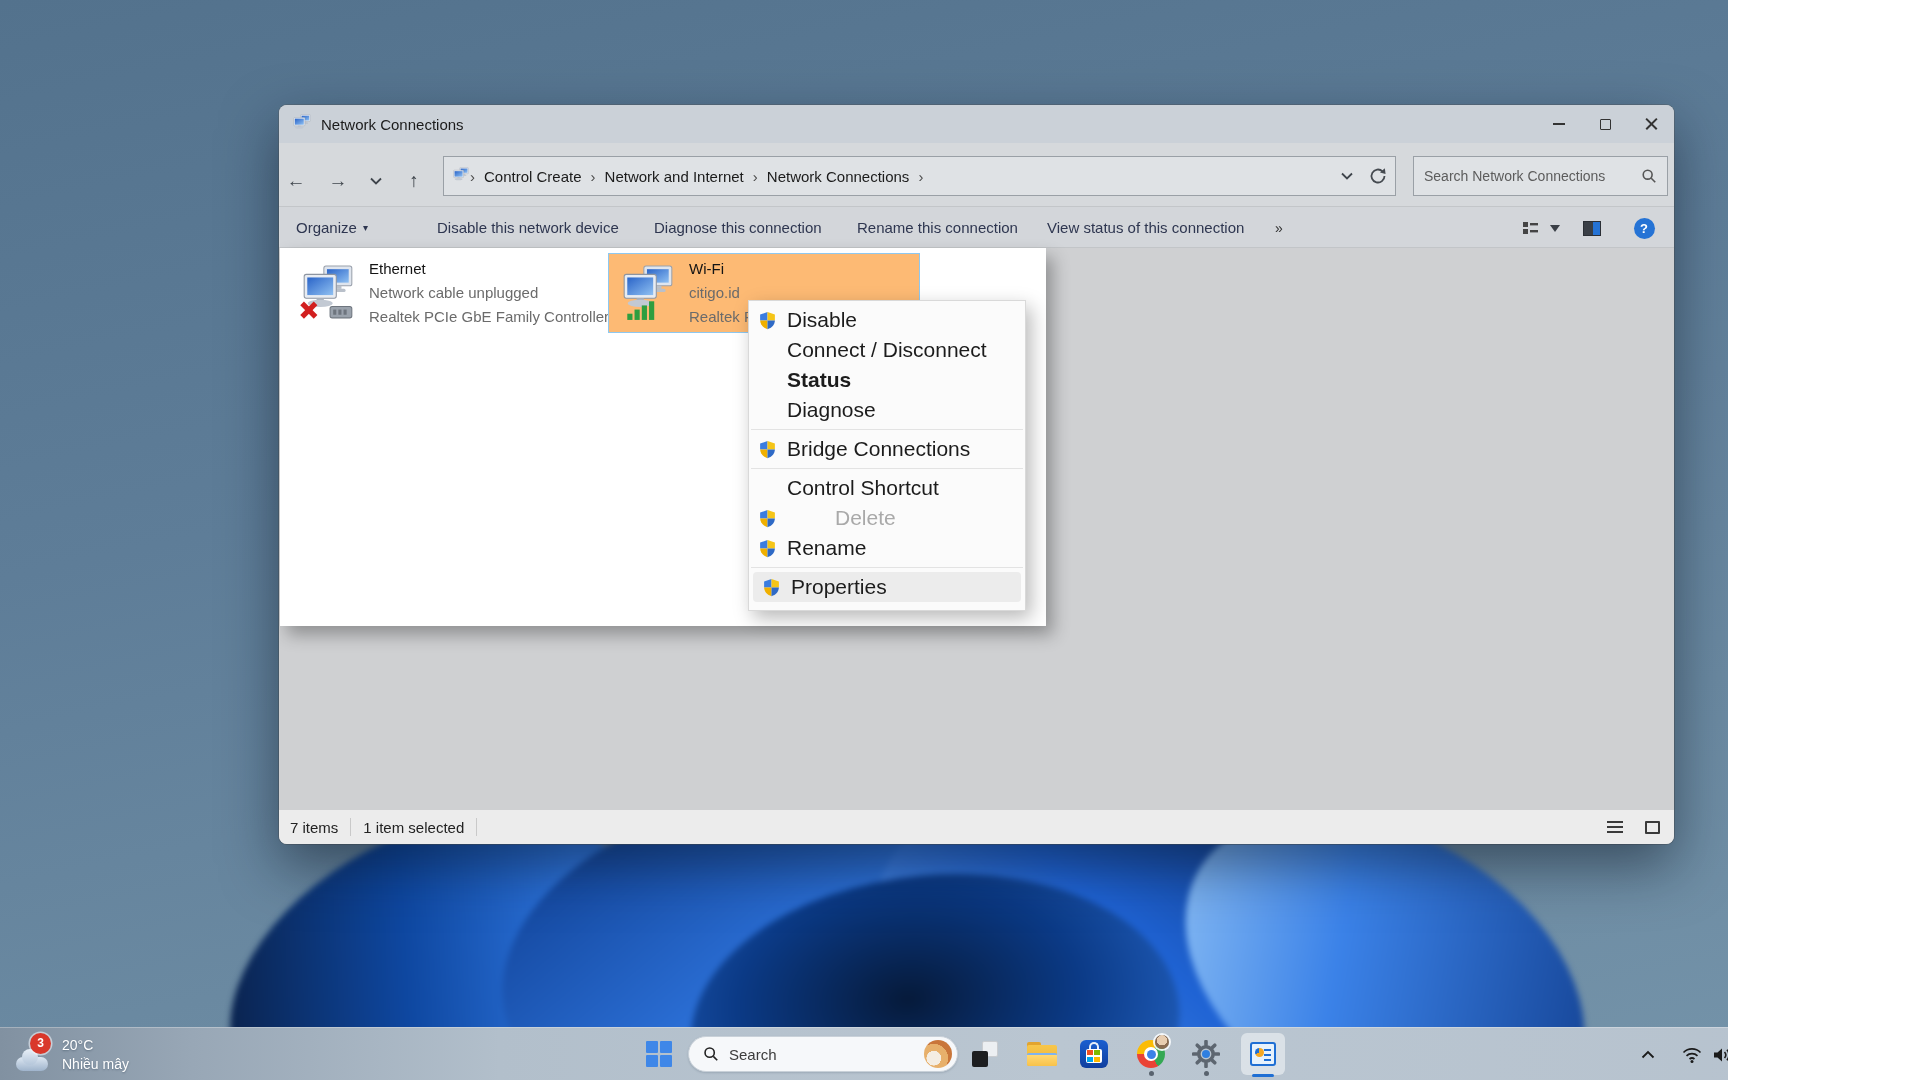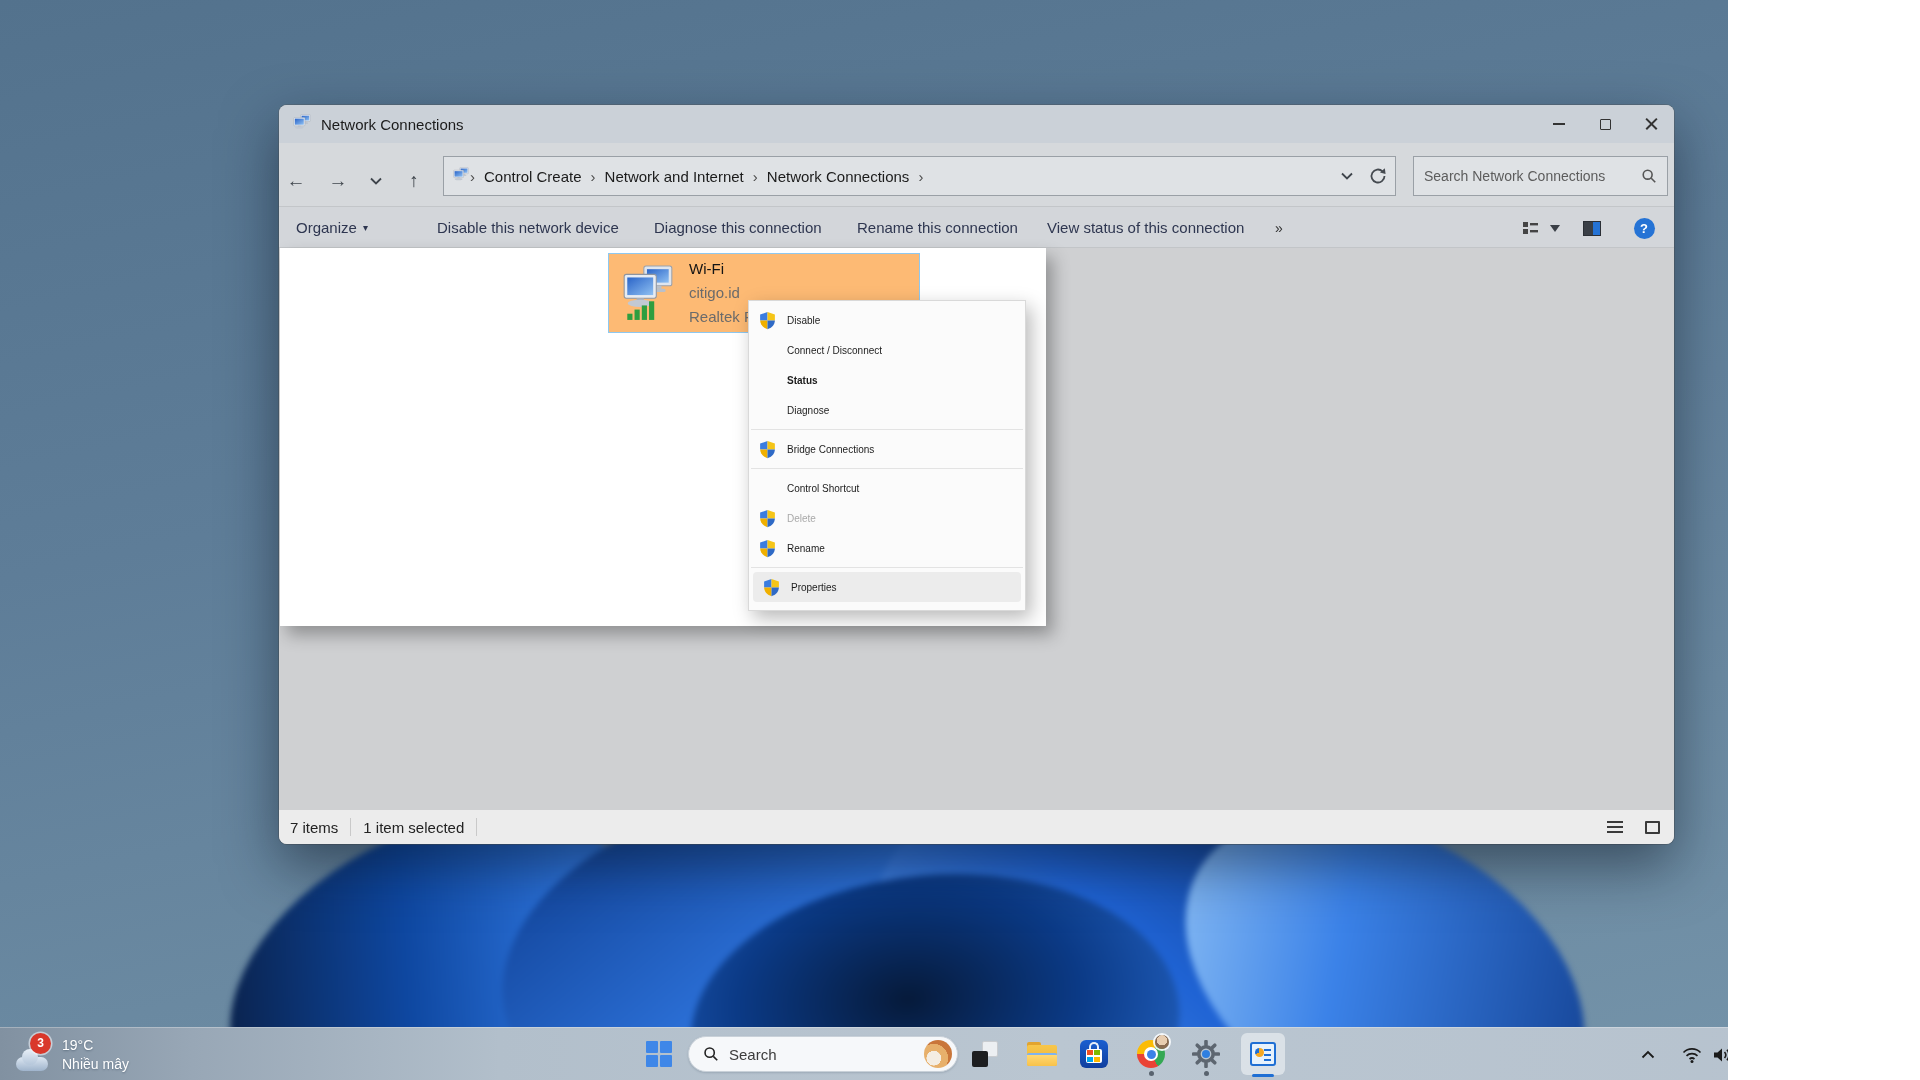--- a/index.html
+++ b/index.html
@@ -71,24 +71,24 @@
   .tile { position:absolute; top:5px; width:312px; height:80px; display:flex; align-items:center; }
   .tile-eth { left:10px; } .tile-wifi { left:329px; }
   .tile.selected { background:#fdba74; border:1px solid #8ec8f0; }
   .ticon { width:58px; height:58px; margin-left:10px; flex:none; }
   .ttext { margin-left:12px; font-size:15px; line-height:24px; white-space:nowrap; }
   .t1 { color:#141414; } .t2,.t3 { color:#6b6b6b; }
 
   
   .cmenu { position:absolute; left:469px; top:52px; width:278px; background:#fbfbfb;
     border:1px solid #d9d9d9; box-shadow:5px 7px 18px rgba(0,0,0,.28); padding:4px 0; }
-  .mi { height:30px; display:flex; align-items:center; padding:0 10px 0 9px; font-size:10px; color:#1c1c1c; }
+  .mi { height:30px; display:flex; align-items:center; padding:0 10px 0 9px; font-size:21px; color:#1c1c1c; }
   .mi .shwrap { width:19px; height:19px; margin-right:10px; flex:none; }
   .mi.bold { font-weight:bold; }
-  .mi.disabled { color:#a9a9a9; }
+  .mi.disabled { color:#a9a9a9;gap:48px; }
   .mi.prop { background:#ececec; border-radius:4px; margin:4px 4px; }
   .msep { height:1px; background:#e3e3e3; margin:4px 2px; }
 
   
   .statusbar { position:absolute; left:0; top:705px; width:100%; height:34px; background:#ececec;
     display:flex; align-items:center; font-size:15px; color:#222; }
   .sb-div { width:1px; height:18px; background:#c9c9c9; margin:0 12px; }
   .sb-right { position:absolute; right:14px; top:0; height:34px; display:flex; align-items:center; gap:22px; }
   .ic-list { display:flex; flex-direction:column; gap:3px; }
   .ic-list span { width:16px; height:2px; background:#3a3a3a; display:block; }
@@ -305,20 +305,36 @@
           </div>
       </div>
       <div class="tb-iconbtn" style="left:1352px">
         <div class="help-circle">?</div>
       </div>
     </div>
 
     <div class="client">
       <div class="white-panel"></div>
 
+      <div class="tile tile-eth">
+        <svg class="ticon" viewBox="0 0 56 56">
+          <use href="#monitors"></use>
+          <line x1="3" y1="38" x2="16" y2="51" stroke="#d21f1f" stroke-width="5"></line>
+          <line x1="16" y1="38" x2="3" y2="51" stroke="#d21f1f" stroke-width="5"></line>
+          <rect x="30" y="41" width="21" height="11" rx="2" fill="#9aa2ac" stroke="#6e757e"></rect>
+          <rect x="33" y="44" width="3" height="5" fill="#6e757e"></rect>
+            <rect x="38" y="44" width="3" height="5" fill="#6e757e"></rect>
+          <rect x="43" y="44" width="3" height="5" fill="#6e757e"></rect>
+        </svg>
+        <div class="ttext">
+          <div class="t1">Ethernet</div>
+          <div class="t2">Network cable unplugged</div>
+          <div class="t3">Realtek PCIe GbE Family Controller</div>
+        </div>
+      </div>
 
       <div class="tile tile-wifi selected">
         <svg class="ticon" viewBox="0 0 56 56">
           <use href="#monitors"></use>
           <rect x="8" y="48" width="5" height="6" fill="#2f9e3f"></rect>
           <rect x="15" y="44" width="5" height="10" fill="#2f9e3f"></rect>
           <rect x="22" y="40" width="5" height="14" fill="#2f9e3f"></rect>
           <rect x="29" y="36" width="5" height="18" fill="#2f9e3f"></rect>
         </svg>
         <div class="ttext">
@@ -402,21 +418,21 @@
   </div>
 
   <div class="taskbar">
 
     <div class="weather">
       <div class="wicon">
         <div class="cloud"></div>
         <div class="badge">3</div>
       </div>
       <div class="wtext">
-        <div>19°C</div>
+        <div>20°C</div>
         <div>Nhiều mây</div>
       </div>
     </div>
 
     <div class="tbtn" style="left:637px">
       <div class="startlogo">
           <span></span>
           <span></span>
           <span></span>
           <span></span>

